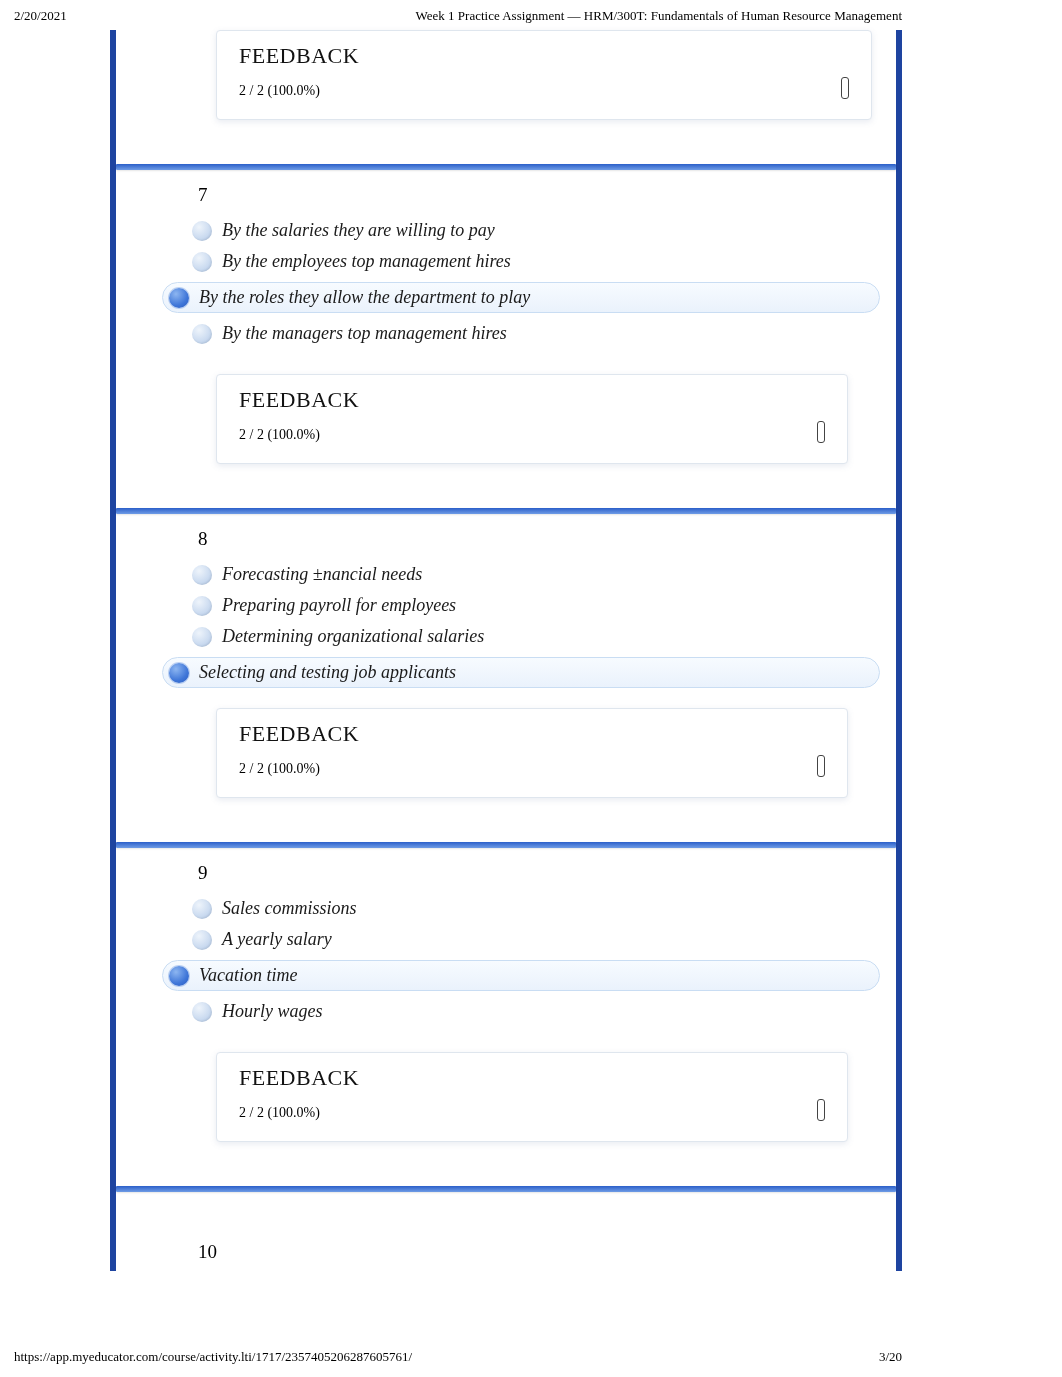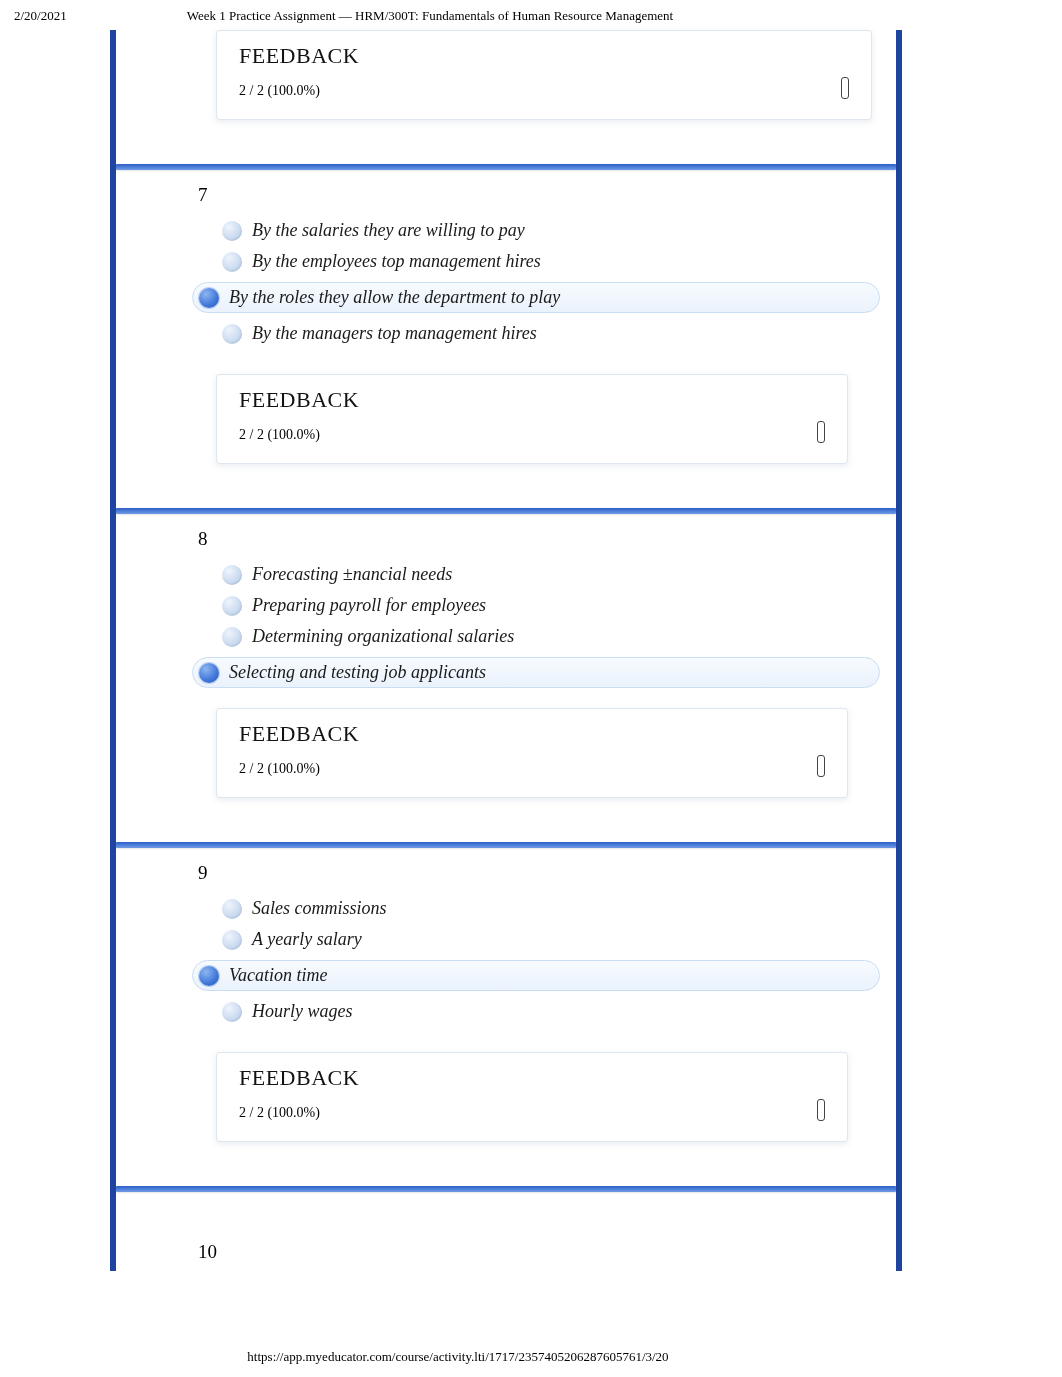--- a/index.html
+++ b/index.html
@@ -1,37 +1,37 @@
 <!DOCTYPE html>
 <html><head>
 <meta charset="utf-8">
 <style>
   * { box-sizing: border-box; margin: 0; padding: 0; }
   html, body { width: 1062px; background: #fff; font-family: Georgia, 'Times New Roman', serif; color: #000; }
   .page { width: 948px; min-height: 1377px; position: relative; padding-bottom: 60px; }
   .print-header { display: flex; justify-content: space-between; padding: 8px 46px 6px 14px; font-family: 'Times New Roman', serif; font-size: 13px; color: #000; }
   .print-header .left { }
-  .print-header .right { text-align: left; flex: 1; padding-left: 120px; }
+  .print-header .right { text-align: right; flex: 1; padding-left: 120px; }
   .content-outer { margin: 0 46px 0 110px; border-left: 6px solid #1e44a0; border-right: 6px solid #1e44a0; padding: 0; }
   .content-inner { padding: 0 0 0 0; }
   .feedback-card { margin: 0 24px 0 100px; border: 1px solid #dfe6ee; border-radius: 4px; box-shadow: 0 2px 6px rgba(100,120,160,0.15); background: #fff; padding: 12px 22px 20px 22px; position: relative; }
   .feedback-title { font-family: Georgia, serif; font-size: 22px; letter-spacing: 0.5px; color: #121212; margin-bottom: 14px; }
   .feedback-score { font-family: Georgia, serif; font-size: 14px; color: #000; }
   .feedback-toggle { position: absolute; right: 22px; bottom: 20px; width: 8px; height: 22px; border: 1px solid #444; border-radius: 3px; }
   .question-sep { height: 6px; background: linear-gradient(to bottom, #2b5fc9, #6f9ce6); margin: 44px 0 0 0; border-radius: 1px; box-shadow: 0 1px 2px rgba(0,0,0,0.1); }
   .question-block { padding: 8px 24px 0 0; }
   .q-number { font-family: Georgia, serif; font-size: 19px; color: #000; padding: 6px 0 0 82px; }
-  .options { padding: 4px 0 20px 106px; }
+  .options { padding: 4px 0 20px 76px; }
   .option-row { display: flex; align-items: center; margin: 10px 0; font-family: Georgia, serif; font-size: 18px; font-style: italic; color: #1a1a1a; }
   .option-row.highlight { background: linear-gradient(to bottom, #f7fbff, #eaf2fc); border: 1px solid #c9ddf3; border-radius: 16px; padding: 4px 8px 4px 0; margin: 6px -8px 0 -30px; }
   .option-row.highlight .radio-dot { margin-left: 6px; }
   .radio-dot { width: 20px; height: 20px; border-radius: 50%; background: radial-gradient(circle at 35% 30%, #eef4fb, #c4d6ee 70%, #a9c1e0); margin-right: 10px; flex: 0 0 auto; box-shadow: inset -1px -1px 2px rgba(0,0,0,0.08); }
   .radio-dot.on { background: radial-gradient(circle at 35% 30%, #8db6f1, #3f76d8 60%, #2a5abf); box-shadow: 0 0 0 1px rgba(63,118,216,0.3); }
   .opt-text { flex: 1; }
-  .footer { position: absolute; bottom: 12px; left: 0; right: 0; display: flex; justify-content: center; padding: 0 46px 0 14px; font-family: 'Times New Roman', serif; font-size: 13px; color: #000; }
+  .footer { position: absolute; bottom: 12px; left: 0; right: 0; display: flex; justify-content: space-between; padding: 0 46px 0 14px; font-family: 'Times New Roman', serif; font-size: 13px; color: #000; }
   .first-card { margin-top: 0; }
 </style>
 </head>
 <body>
 
 <div class="page">
 
   <div class="print-header">
     <div class="left">2/20/2021</div>
     <div class="right">Week 1 Practice Assignment — HRM/300T: Fundamentals of Human Resource Management</div>

